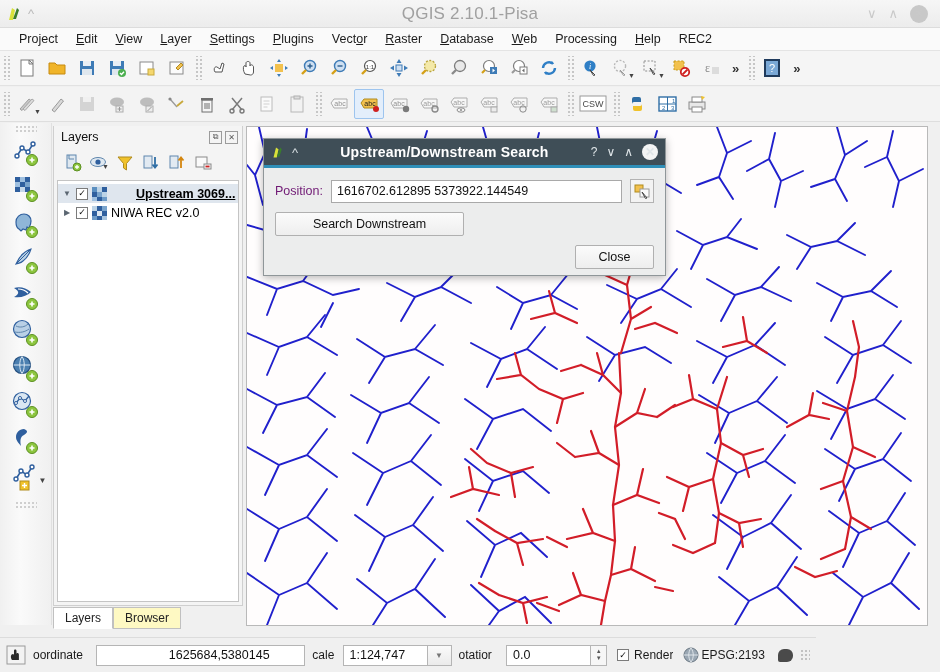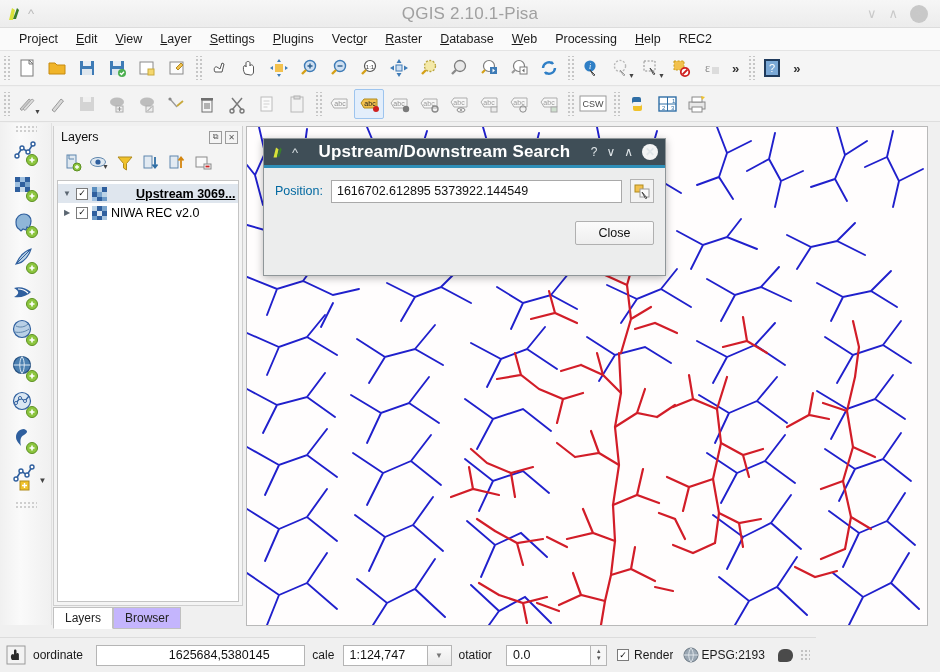--- a/index.html
+++ b/index.html
@@ -88,48 +88,48 @@
   .layerlist{ flex:1; background:#fff; border:1px solid #c4c4c4; margin:2px 3px 3px 3px; padding-top:3px; }
   .layer-row{ display:flex; align-items:center; height:19px; padding-left:4px; gap:4px; }
   .layer-row.sel{ background:#dfe6ee; }
   .tri{ width:10px; text-align:center; color:#5b6672; font-size:8px; }
   .chk{ width:12px;height:12px;border:1px solid #7b7b7b; background:#fff;
         display:flex;align-items:center;justify-content:center;font-size:9px;color:#111;line-height:1; }
   .layer-name{ font-size:12.5px; color:#000; white-space:nowrap; }
   .layer-row.sel .layer-name{ font-weight:bold; text-decoration:underline;padding-left:25px; }
   .panel-tabs{ position:absolute; left:53px; top:607px; display:flex; }
   .ptab{ height:22px; padding:0 11px; display:flex; align-items:center; font-size:12px;
-         border:1px solid #c0c0c0; background:#c4b5fd; color:#222; }
+         border:1px solid #c0c0c0; background:#fef9c3; color:#222; }
   .ptab.active{ background:#fff; border-bottom-color:#fff; }
 
   
   .canvas{
     position:absolute; left:246px; top:126px; width:682px; height:500px;
     background:#fffdfd; border:1px solid #b9b9b9; overflow:hidden;
   }
   .canvas-scroll-r{ position:absolute; left:929px; top:126px; width:11px; height:500px; background:#f0f0f0; }
 
   
   .dialog{
     position:absolute; left:263px; top:138px; width:403px; height:138px;
     background:#eceded; border:1px solid #8f9699;
     box-shadow:0 2px 8px rgba(0,0,0,.28);
   }
   .dlg-title{ height:26px; background:#3f4e57; display:flex; align-items:center; padding:0 7px; }
   .dlg-accent{ height:3px; background:#2f8fb8; }
   .dlg-q{ width:15px;height:15px; }
   .dlg-up{ color:#d6dde1; font-size:13px; margin-left:6px; }
-  .dlg-caption{ flex:1; text-align:center; color:#fff; font-weight:bold; font-size:17px; letter-spacing:.2px; }
+  .dlg-caption{ flex:1; text-align:center; color:#fff; font-weight:bold; font-size:14px; letter-spacing:.2px; }
   .dlg-ctl{ display:flex; align-items:center; gap:9px; }
   .dlg-ctl span{ color:#dfe5e8; font-size:12px; }
   .dlg-x{ width:16px;height:16px;border-radius:50%;background:#f3f4f4;color:#3f4e57;
           display:flex;align-items:center;justify-content:center;font-size:11px;line-height:1;font-weight:bold; }
   .dlg-body{ padding:11px 11px 8px 11px; }
   .row1{ display:flex; align-items:center; gap:8px; }
-  .poslabel{ font-size:12.5px; color:#0369a1; }
+  .poslabel{ font-size:12.5px; color:#701a75; }
   .posinput{
     flex:1; height:23px; background:#fff; border:1px solid #a9a9a9;
     display:flex; align-items:center; padding:0 5px; font-size:12.5px; color:#111;
   }
   .posbtn{ width:24px;height:24px;border:1px solid #b3b3b3; background:#f3f3f3;
            display:flex;align-items:center;justify-content:center; }
   .row2{ display:flex; gap:9px; margin-top:9px; }
   .btn{
     height:24px; background:linear-gradient(#fbfbfb,#eeeeee); border:1px solid #b0b0b0;
     display:flex; align-items:center; justify-content:center;
@@ -844,20 +844,21 @@
         <div class="posinput" title="x y">1616702.612895 5373922.144549</div>
         <div class="posbtn">
           <svg width="17" height="17">
               <rect x="1" y="2" width="8" height="7" fill="#f2c14e" stroke="#b08b1e"></rect>
               <rect x="6" y="6" width="9" height="8" fill="#fbfbfb" stroke="#9a9a9a"></rect>
               <path d="M8 9l5 6-1.6.4z" fill="#fff" stroke="#444"></path>
             </svg>
         </div>
       </div>
       <div class="row2">
+        <div class="btn" style="width:189px">Search Downstream</div>
       </div>
       <div class="row3">
         <div class="btn close">Close</div>
       </div>
     </div>
   </div>
 
   <div class="statusbar">
     <div>
       <svg width="20" height="20">

